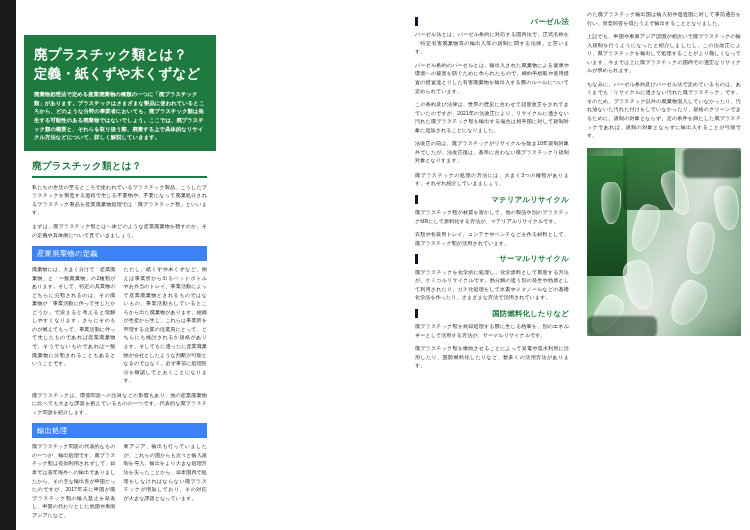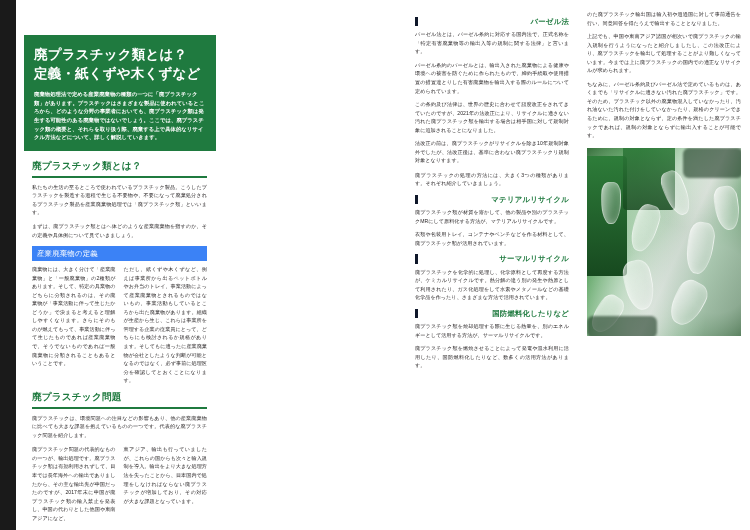--- a/index.html
+++ b/index.html
@@ -174,25 +174,25 @@
     <div class="block">
       <h3 class="h-box">産業廃棄物の定義</h3>
       <div class="two-col">
         <p class="body">廃棄物には、大きく分けて「産業廃棄物」と「一般廃棄物」の2種類があります。そして、特定の具業物のどちらに分類されるのは、その廃棄物が「事業活動に伴って生じたかどうか」で決まると考えると理解しやすくなります。さらにそのものが燃えてもって、事業活動に伴って生じたものであれば産業廃棄物で、そうでないものであれば一般廃棄物に分類されることもあるということです。</p>
         <p class="body">ただし、紙くずや木くずなど、例えば事業所から出るペットボトルやお弁当のトレイ、事業活動によって産業廃棄物とされるものではないもの、事業活動もしているところから出た廃棄物があります。組織が生産から生じ、これらは事業所を管理する企業の従業員にとって、どちらにも検討されるか規格があります。そしてもに適ったに産業廃棄物が会社としたような判断が可能となるのではなく、必ず事前に処理区分を確認してとおくことになります。</p>
       </div>
     </div>
 
 
     <div class="block">
-      <h2 class="h-green">廃プラスチック問題</h2>
       <p class="body">廃プラスチックは、環境問題への注目などの影響もあり、他の産業廃棄物に比べても大きな課題を抱えているものの一つです。代表的な廃プラスチック問題を紹介します。</p>
     </div>
 
     <div class="block">
+      <h3 class="h-box">輸出処理</h3>
       <div class="two-col">
         <p class="body">廃プラスチック問題の代表的なものの一つが、輸出処理です。廃プラスチック類は有効利用されずして、日本では長年海外への輸出でありましたから、その主な輸出先が中国だったのですが、2017年末に中国が廃プラスチック類の輸入禁止を発表し、中国の代わりとした他国や東南アジアになど、</p>
         <p class="body">東アジア、輸出も行っていましたが、これらの国からも次々と輸入規制を導入。輸出をより大きな処理方法を失ったことから、日本国内で処理をしなければならない廃プラスチックが増加しており、その対応が大きな課題となっています。</p>
       </div>
     </div>
 
   </div>
 
   <div class="col col-2"></div>
 

